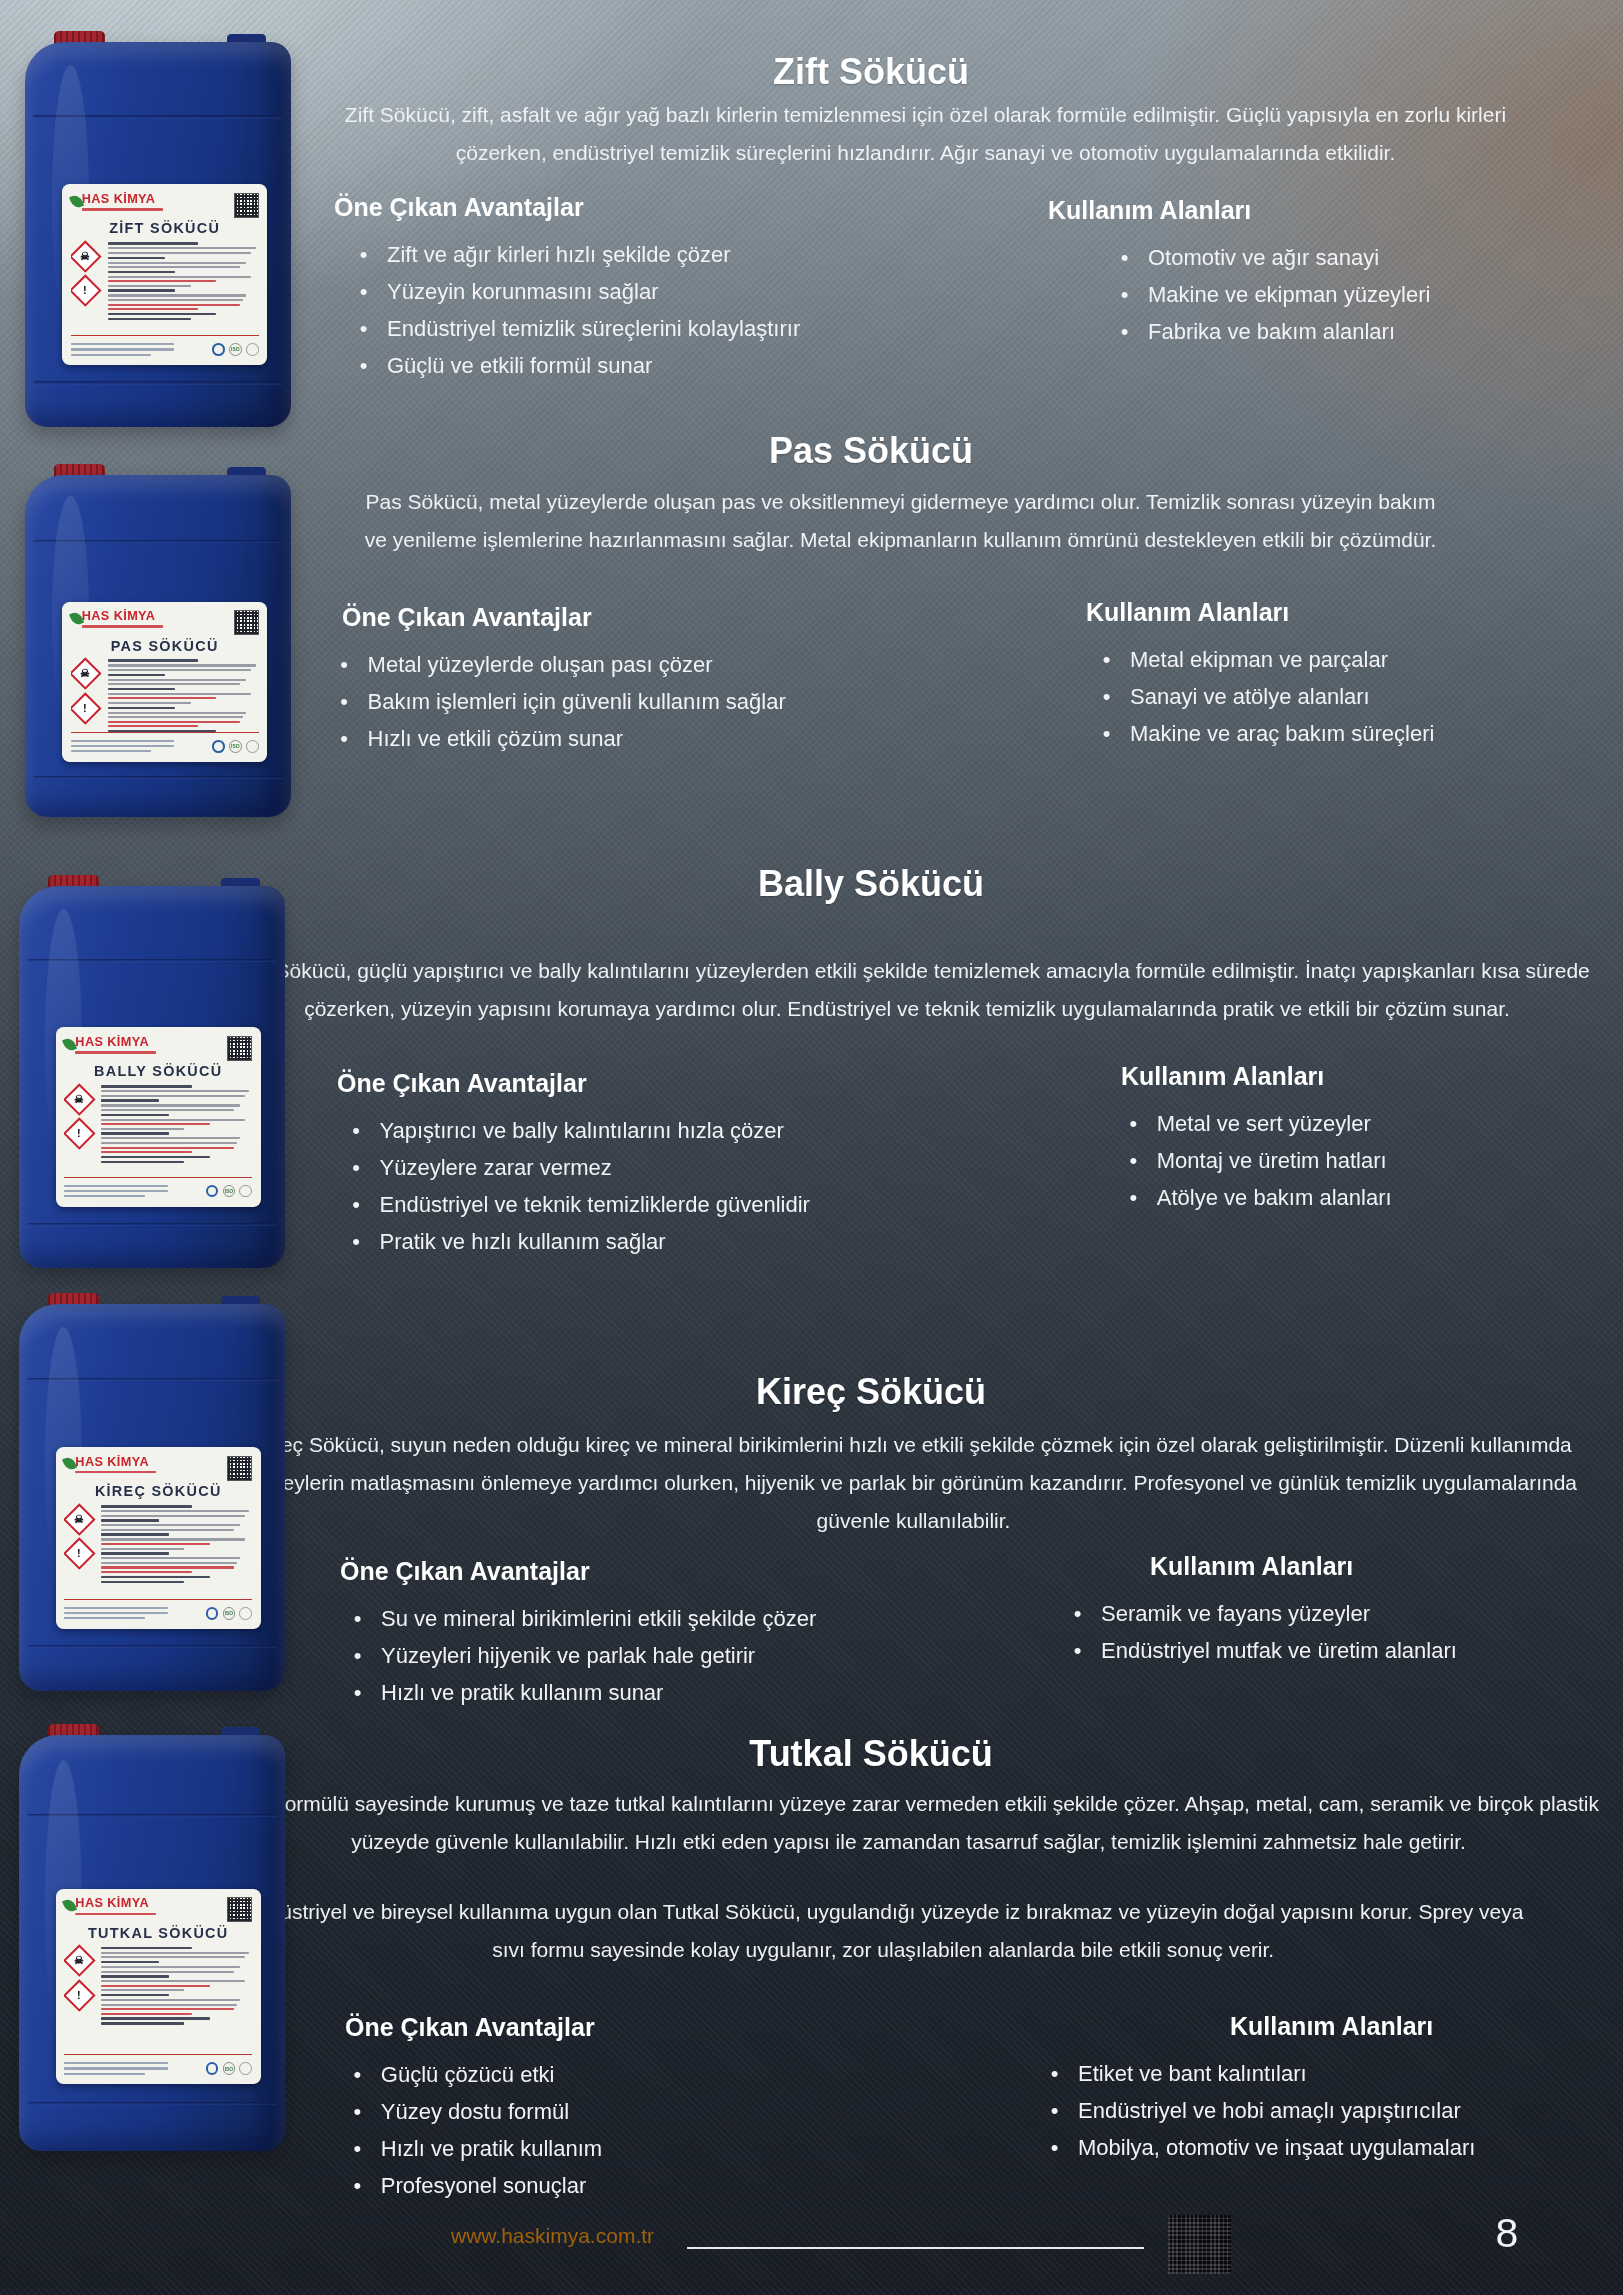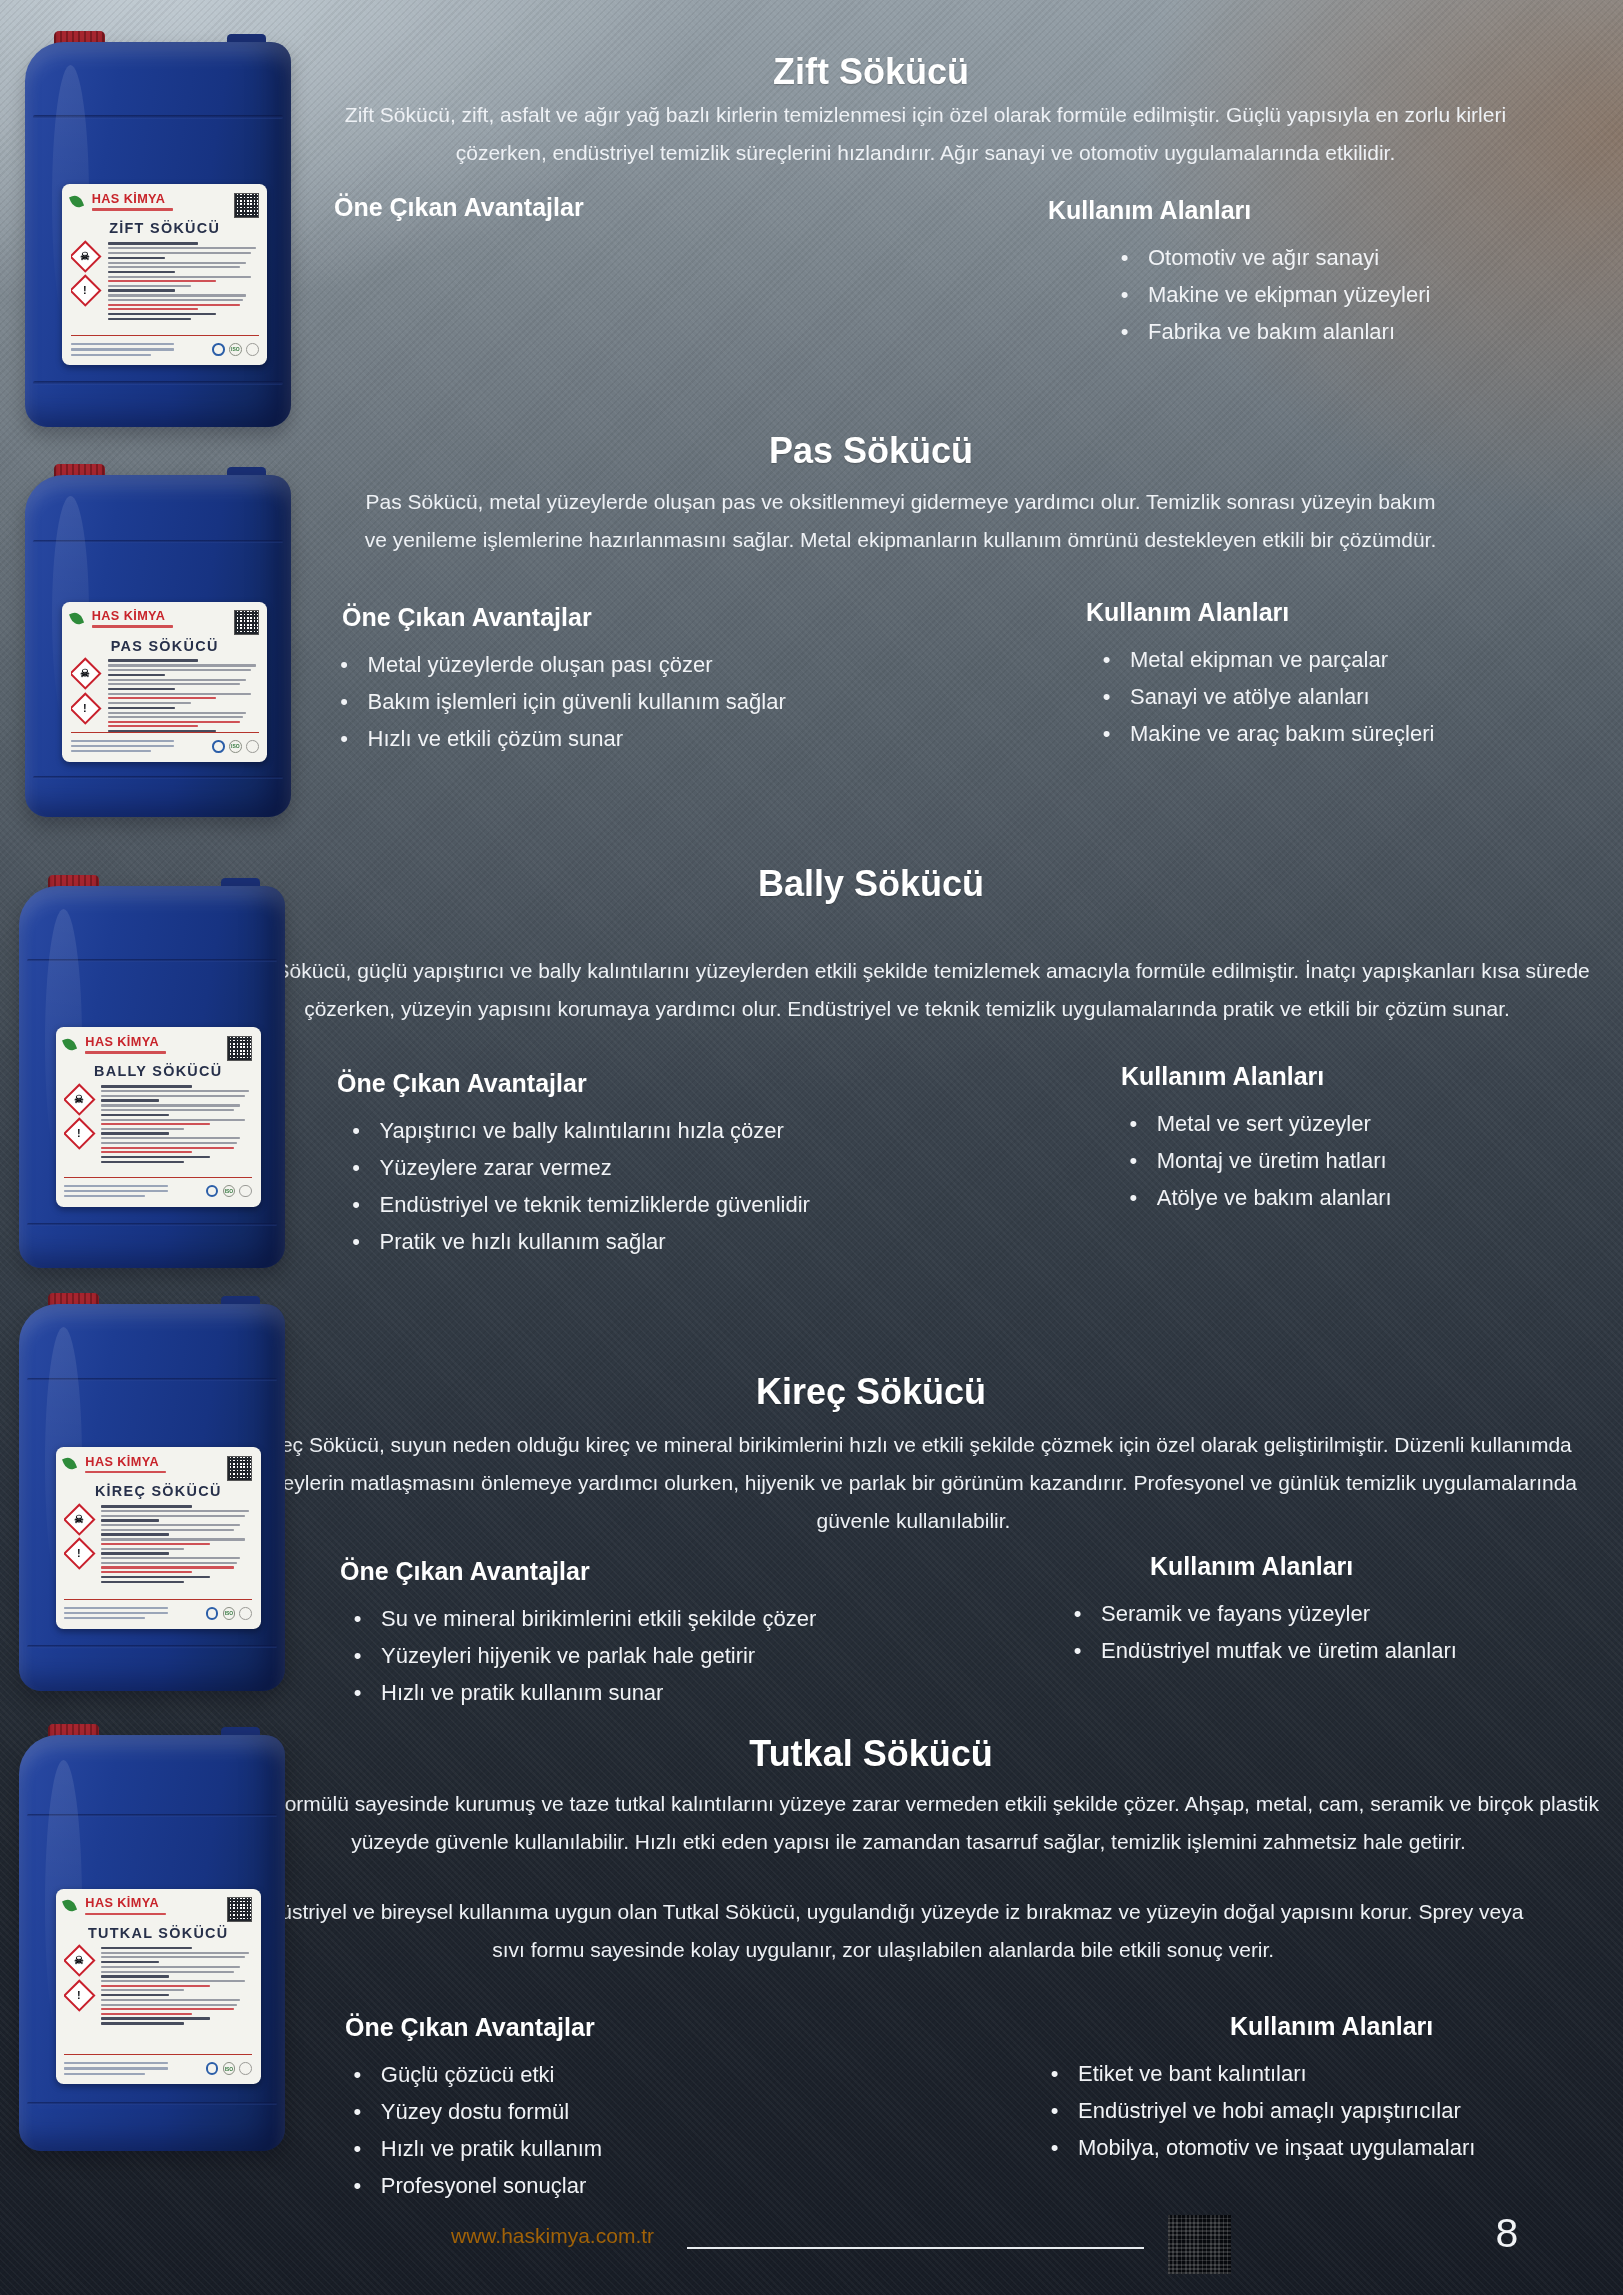--- a/index.html
+++ b/index.html
@@ -85,21 +85,21 @@
   .g1{top:19%}.g2{bottom:11%}
   .sheen{position:absolute;top:6%;left:10%;width:14%;height:70%;border-radius:50%;
     background:linear-gradient(rgba(255,255,255,.10),rgba(255,255,255,0));}
   
   .can-label{
     position:absolute;left:14%;right:9%;top:37%;bottom:16%;z-index:2;
     background:#f3f3ee;border-radius:7.6px;box-shadow:0 2.5px 6.8px rgba(0,0,10,.35);
     padding:8.5px 8.5px 6.8px 8.5px;display:flex;flex-direction:column;overflow:hidden;
   }
   .lab-head{display:flex;justify-content:space-between;align-items:flex-start;}
-  .brand-wrap{display:flex;align-items:flex-start;gap:10px;}
+  .brand-wrap{display:flex;align-items:flex-start;gap:0;}
   .leaf-icon{width:11px;height:12.7px;margin-top:1.7px;background:#2e8b3a;
     border-radius:0 70% 0 70%;transform:rotate(-22deg);}
   .brand-txt{display:flex;flex-direction:column;}
   .brand-name{color:#c8242b;font-weight:bold;font-size:12.7px;letter-spacing:0.4px;line-height:13.5px;}
   .brand-sub{width:81px;height:2.5px;margin-top:1.7px;background:rgba(200,36,43,.8);border-radius:0.8px;}
   .lab-qr{width:23px;height:23px;border:0.8px solid #555;background-color:#fff;
     background-image:repeating-linear-gradient(0deg,#20242a 0 1.7px,transparent 1.7px 3.4px),
                      repeating-linear-gradient(90deg,#20242a 0 1.7px,transparent 1.7px 3.4px);}
   .lab-name{text-align:center;color:#27304a;font-weight:bold;font-size:14.4px;
     letter-spacing:1.3px;margin:2.5px 0 3.4px 0;}
@@ -462,20 +462,26 @@
 </div>
 
 <div id="sections">
   <section class="product s1">
     <h2 class="p-title">Zift Sökücü</h2>
     <div class="p-desc">
         <p>Zift Sökücü, zift, asfalt ve ağır yağ bazlı kirlerin temizlenmesi için özel olarak formüle edilmiştir. Güçlü yapısıyla en zorlu kirleri çözerken, endüstriyel temizlik süreçlerini hızlandırır. Ağır sanayi ve otomotiv uygulamalarında etkilidir.</p>
       </div>
     <div class="col col-left">
       <h3>Öne Çıkan Avantajlar</h3>
+      <ul class="adv-list">
+          <li>Zift ve ağır kirleri hızlı şekilde çözer</li>
+          <li>Yüzeyin korunmasını sağlar</li>
+          <li>Endüstriyel temizlik süreçlerini kolaylaştırır</li>
+          <li>Güçlü ve etkili formül sunar</li>
+        </ul>
     </div>
     <div class="col col-right">
       <h3>Kullanım Alanları</h3>
       <ul class="use-list">
           <li>Otomotiv ve ağır sanayi</li>
           <li>Makine ve ekipman yüzeyleri</li>
           <li>Fabrika ve bakım alanları</li>
         </ul>
     </div>
   </section>

